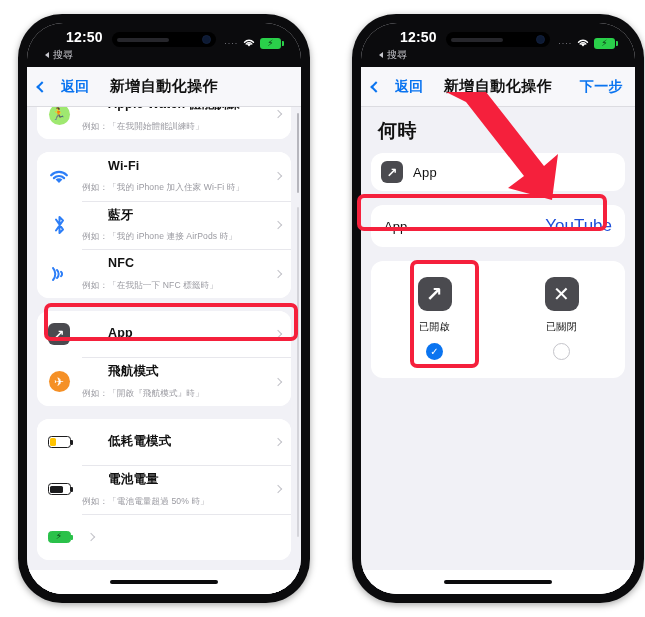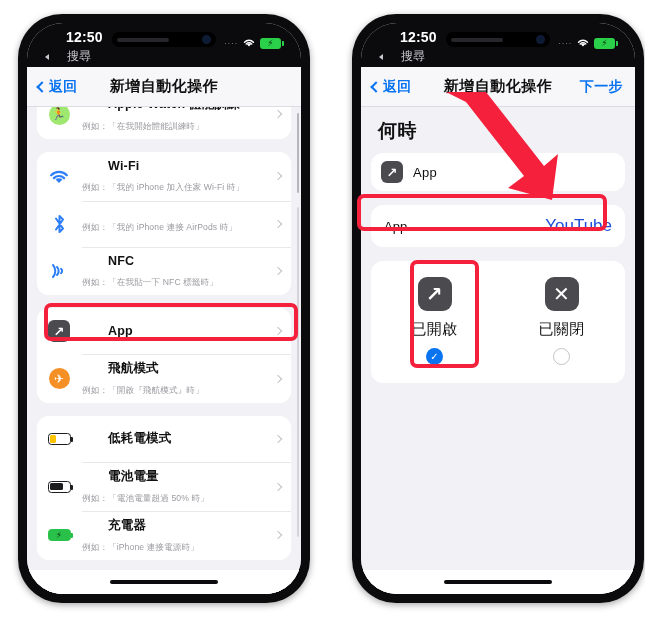--- a/index.html
+++ b/index.html
@@ -49,25 +49,25 @@
     position: absolute;
     left: 27px; top: 6px;
     font-size: 14px;
     font-weight: bold;
     letter-spacing: .2px;
     margin-left: 12px;
   }
   .sb-backhint {
     position: absolute;
     left: 18px; top: 25px;
-    font-size: 12px;
+    font-size: 10px;
     color: #c8c8ce;
     display: flex;
     align-items: center;
-    gap: 18px;
+    gap: 4px;
     text-align: right;
   }
   .sb-backhint .caret {
     width: 0; height: 0;
     border-top: 3px solid transparent;
     border-bottom: 3px solid transparent;
     border-right: 4px solid #c8c8ce;
   }
   .island {
     position: absolute;
@@ -130,21 +130,21 @@
     background: #f7f7fa;
     border-bottom: 1px solid #dcdce1;
     display: flex;
     align-items: center;
   }
   .nav-back {
     position: absolute;
     left: 11px;
     display: flex;
     align-items: center;
-    gap: 2px;
+    gap: 14px;
     color: #0a74f0;
     font-size: 14px;
     font-weight: bold;
   }
   .chev-left {
     width: 8px; height: 8px;
     border-left: 2.4px solid #0a74f0;
     border-bottom: 2.4px solid #0a74f0;
     transform: rotate(45deg);
     margin-right: 1px;
@@ -359,21 +359,21 @@
     width: 34px; height: 34px;
     border-radius: 9px;
     background: #4a4a4f;
     color: #fff;
     display: flex;
     align-items: center;
     justify-content: center;
     font-size: 20px;
     font-weight: bold;
   }
-  .choice .c-label { font-size: 15px; color: #111; letter-spacing: .3px; font-family: Liberation Serif, serif; }
+  .choice .c-label { font-size: 10px; color: #111; letter-spacing: .3px; font-family: Liberation Serif, serif; }
   .radio-on {
     width: 17px; height: 17px;
     border-radius: 50%;
     background: #0a74f0;
     color: #fff;
     display: flex;
     align-items: center;
     justify-content: center;
     font-size: 10px;
     font-weight: bold;
@@ -495,20 +495,21 @@
             <span class="chev-right"></span>
           </div>
 
           <div class="row">
             <div class="row-ico ic-bt">
               <svg width="15" height="22" viewBox="0 0 15 22">
                 <path d="M4 5.5 L11 15.5 L7.5 19 V3 L11 6.5 L4 16.5" stroke="currentColor" stroke-width="2" fill="none" stroke-linejoin="round" stroke-linecap="round"></path>
               </svg>
             </div>
             <div class="row-txt">
+              <div class="row-title">藍牙</div>
               <div class="row-sub">例如：「我的 iPhone 連接 AirPods 時」</div>
             </div>
             <span class="chev-right"></span>
           </div>
 
           <div class="row">
             <div class="row-ico ic-nfc">
               <svg width="22" height="20" viewBox="0 0 22 20">
                 <path d="M5 4 a9 9 0 0 1 0 12" stroke="currentColor" stroke-width="2" fill="none" stroke-linecap="round"></path>
                 <path d="M9 6 a5.6 5.6 0 0 1 0 8" stroke="currentColor" stroke-width="2" fill="none" stroke-linecap="round"></path>
@@ -570,24 +571,20 @@
               <div class="row-sub">例如：「電池電量超過 50% 時」</div>
             </div>
             <span class="chev-right"></span>
           </div>
 
           <div class="row">
             <div class="row-ico">
               <span class="batt-ico green">
                   <span class="bolt2">⚡</span>
                 </span>
-            </div>
-            <div class="row-txt">
-              <div class="row-title">充電器</div>
-              <div class="row-sub">例如：「iPhone 連接電源時」</div>
             </div>
             <span class="chev-right"></span>
           </div>
         </div>
 
         <div class="section-head">專注模式</div>
         <div class="group">
           <div class="row">
             <div class="row-ico">
               <span class="moon">🌙</span>

